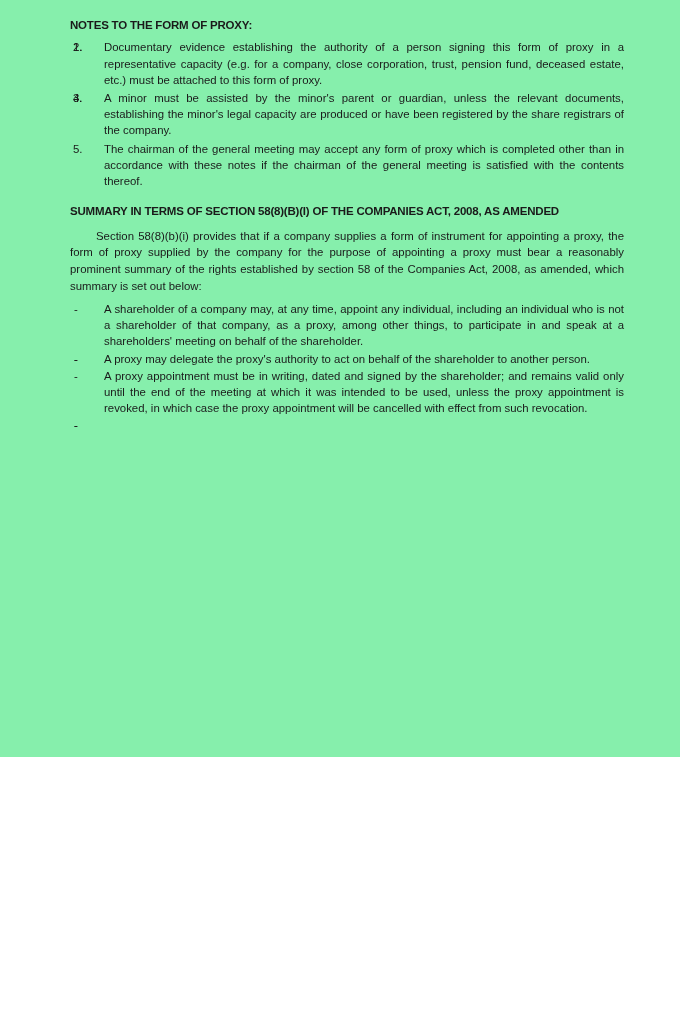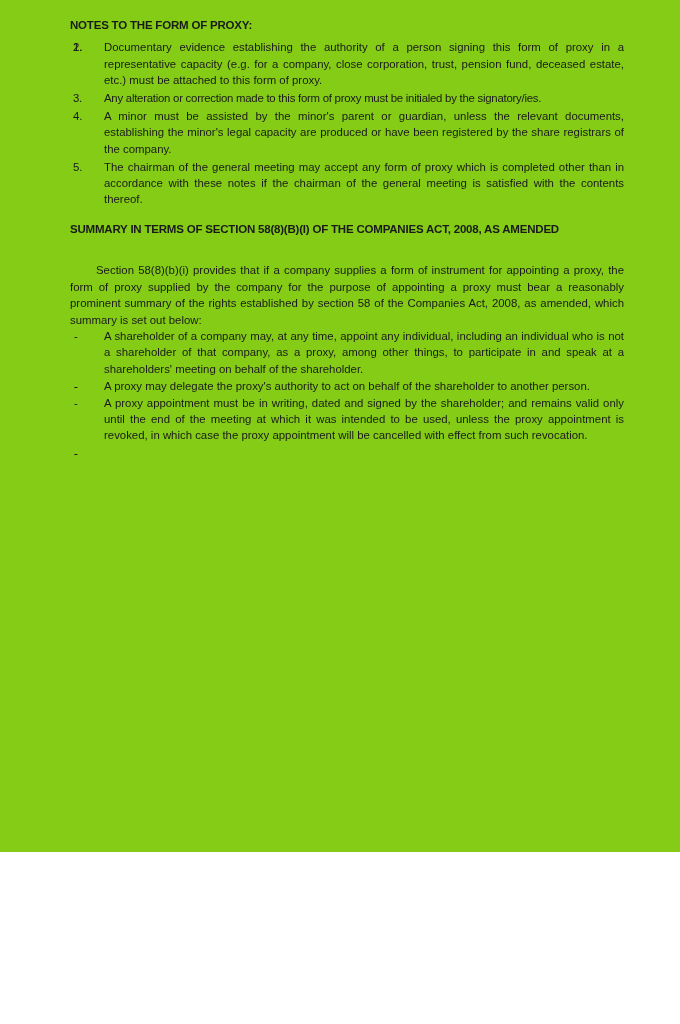--- a/index.html
+++ b/index.html
@@ -10,38 +10,38 @@
   body {
     width: 680px;
     height: 1024px;
     font-family: "Liberation Sans", sans-serif;
     color: #1a1a1a;
     -webkit-font-smoothing: antialiased;
   }
   .page {
     position: relative;
     width: 680px;
-    height: 852px;
+    height: 757px;
     box-sizing: border-box;
     padding: 18px 56px 0 70px;
-    background: #84cc16;
+    background: #86efac;
     overflow: hidden;
   }
   .doc-heading {
     font-size: 11.5px;
     font-weight: bold;
     letter-spacing: -0.2px;
     margin: 0 0 7px 0;
     line-height: 1.25;
   }
   .section-heading {
     font-size: 11.5px;
     font-weight: bold;
     letter-spacing: -0.2px;
-    margin: 15px 0 24px 0;
+    margin: 15px 0 8px 0;
     line-height: 1.38;
   }
   ol.numbered-list {
     list-style: none;
     margin: 0;
     padding: 0;
   }
   ol.numbered-list > li {
     position: relative;
     padding-left: 34px;
@@ -57,21 +57,21 @@
     top: 0;
     width: 20px;
     text-align: left;
     font-size: 11.4px;
   }
   .para {
     font-size: 11.4px;
     line-height: 1.45;
     text-align: justify;
     text-justify: inter-word;
-    margin: 0 0 0 0;
+    margin: 0 0 7px 0;
     text-indent: 26px;
   }
   ul.dash-list {
     list-style: none;
     margin: 0;
     padding: 0;
   }
   ul.dash-list > li {
     position: relative;
     padding-left: 34px;
@@ -107,21 +107,20 @@
   <ol class="numbered-list">
     <li>
       <span class="marker">1.</span>
     </li>
     <li>
       <span class="marker">2.</span>
       <span>Documentary evidence establishing the authority of a person signing this form of proxy in a representative capacity (e.g. for a company, close corporation, trust, pension fund, deceased estate, etc.) must be attached to this form of proxy.</span>
     </li>
     <li class="nojustify tight">
       <span class="marker">3.</span>
-      <span>Any alteration or correction made to this form of proxy must be initialed by the signatory/ies.</span>
     </li>
     <li>
       <span class="marker">4.</span>
       <span>A minor must be assisted by the minor's parent or guardian, unless the relevant documents, establishing the minor's legal capacity are produced or have  been registered by the share registrars of the company.</span>
     </li>
     <li>
       <span class="marker">5.</span>
       <span>The chairman of the general meeting may accept any form of proxy which is completed other than in accordance with these notes if the chairman of the general meeting is satisfied with the contents thereof.</span>
     </li>
   </ol>

